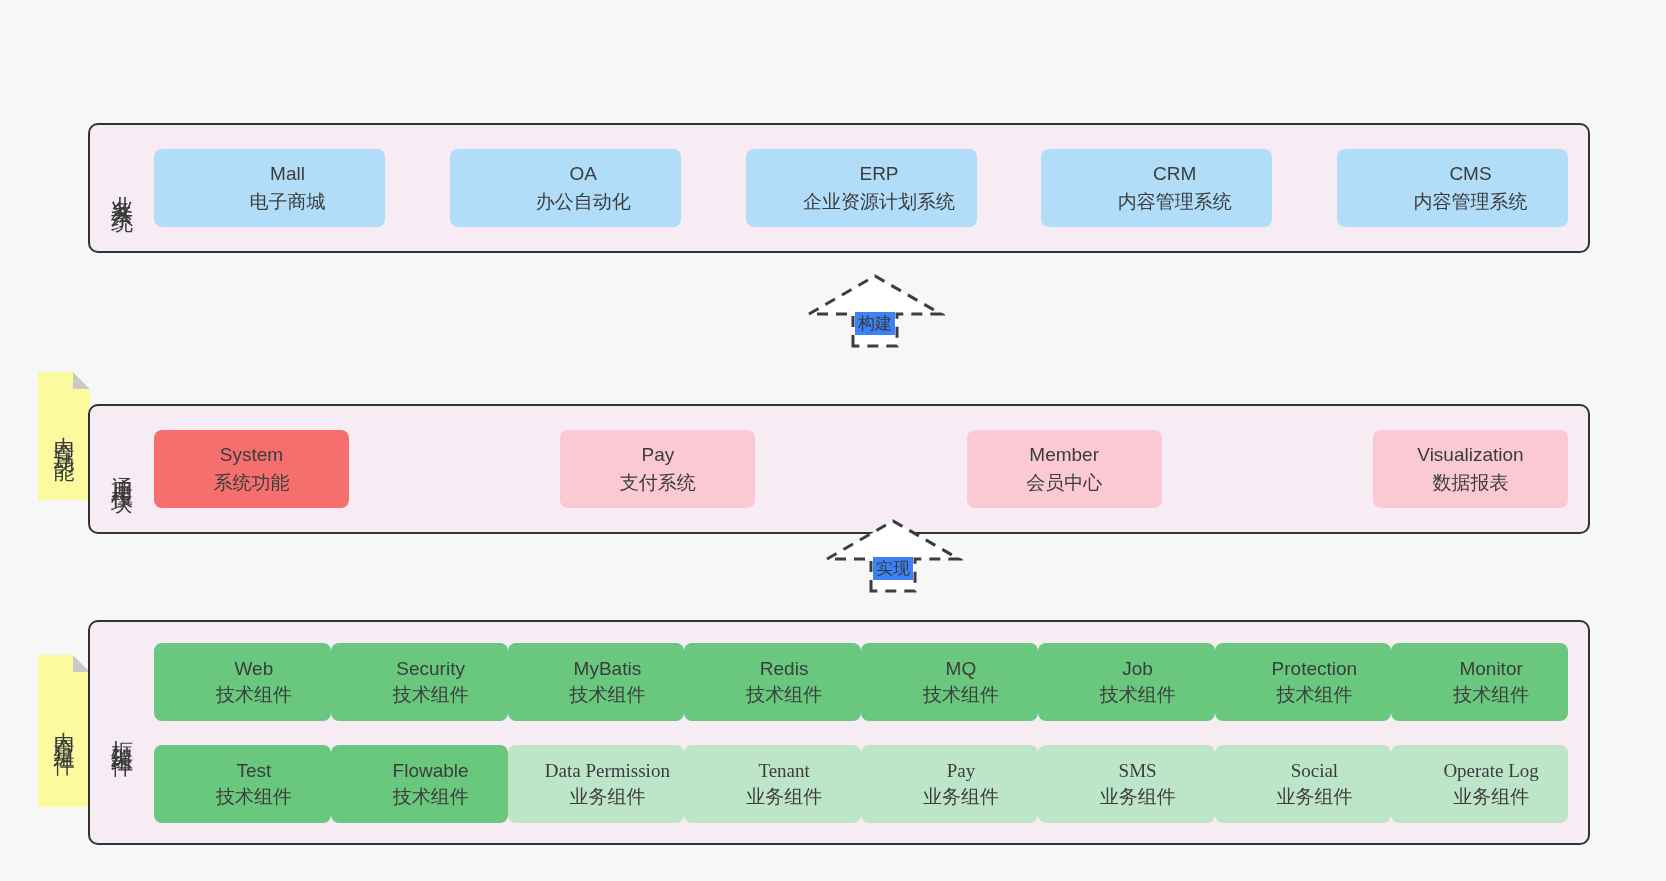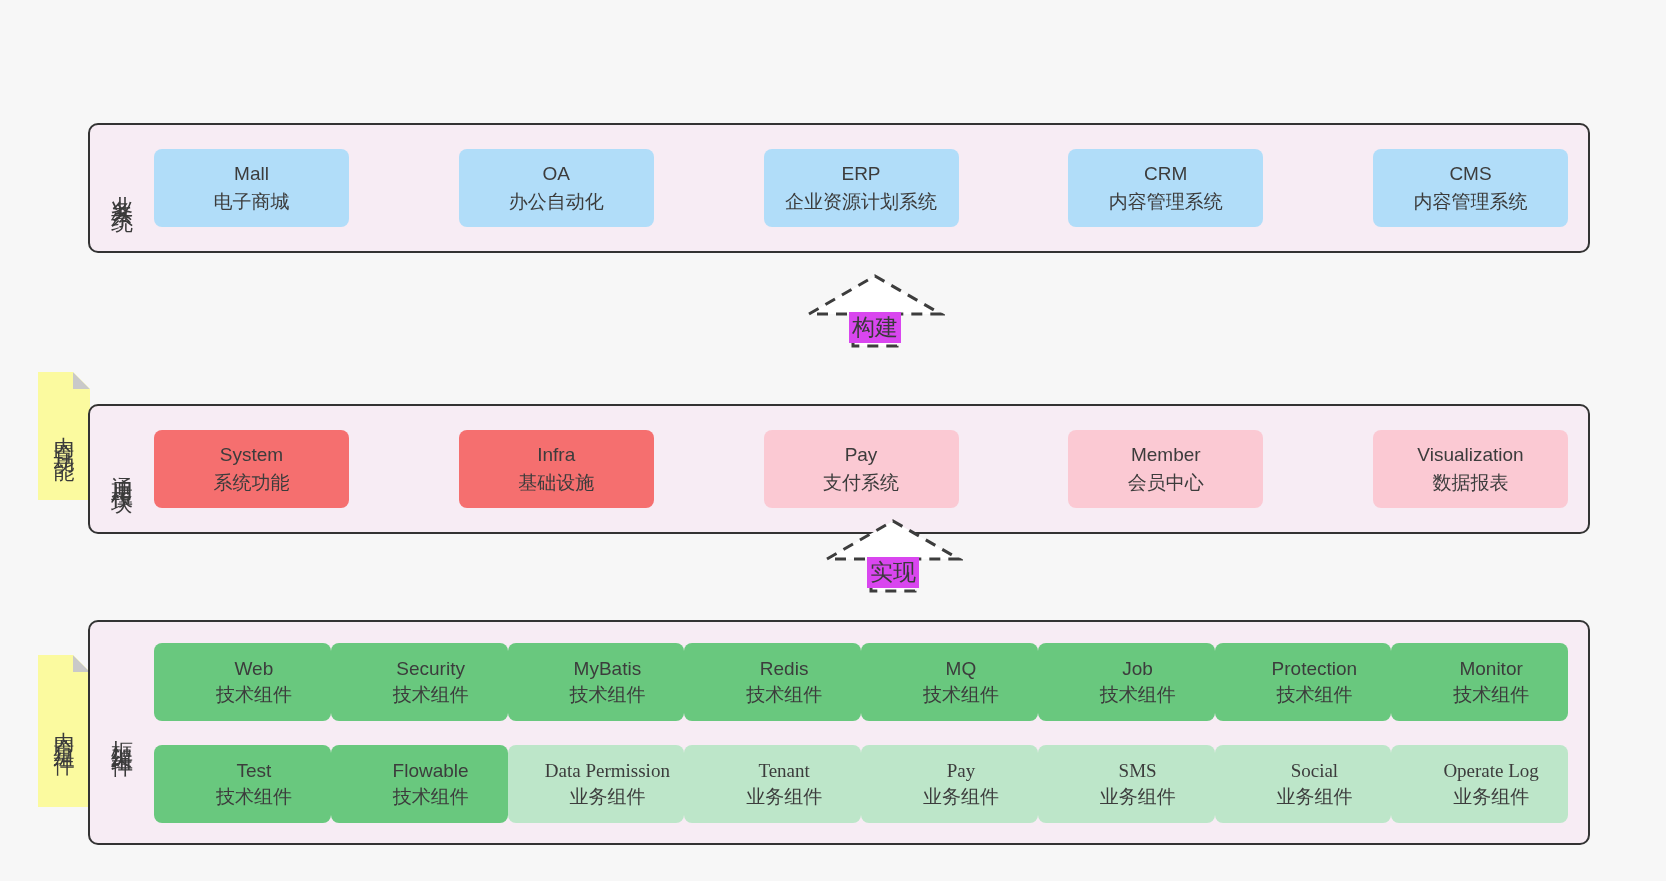--- a/index.html
+++ b/index.html
@@ -27,42 +27,42 @@
   }
   .boxes.rows{flex-direction:column;justify-content:center;align-items:stretch;gap:24px;}
   .box-row{display:flex;justify-content:space-between;}
   .box{
     width:195px;height:78px;border-radius:8px;
     display:flex;flex-direction:column;align-items:center;justify-content:center;
     text-align:center;font-size:19px;line-height:28px;
   }
   .box.small{width:156px;line-height:26px;padding-left:23px;}
   .box .en,.box .zh{display:block;}
-  .blue{background:var(--c-blue,#b1ddf9);}
+  .blue{background:var(--c-blue,#b1ddf9);padding-left:36px;}
   .red{background:var(--c-red,#f56f6f);}
   .pink{background:var(--c-pink,#fbc9d3);}
   .green{background:var(--c-green,#69c87e);}
   .green-light{background:var(--c-green-light,#bde6c9);font-family:Liberation Serif, serif;}
   .note{
     position:absolute;left:38px;width:52px;background:var(--c-yellow,#fbfa9f);
     display:flex;align-items:center;justify-content:center;
     writing-mode:vertical-rl;text-orientation:upright;
     font-size:21px;letter-spacing:8px;color:#3a3a3a;
     clip-path:polygon(0 0,calc(100% - 17px) 0,100% 17px,100% 100%,0 100%);
   }
   .note .fold{
     position:absolute;top:0;right:0;width:17px;height:17px;
     background:var(--c-fold,#c9c9c9);
     clip-path:polygon(0 0,100% 100%,0 100%);
   }
   .arrow{position:absolute;width:140px;height:76px;}
   .arrow svg{position:absolute;left:0;top:0;}
   .arrow-label{
     position:absolute;left:50%;top:40px;transform:translateX(-50%);
-    background:#d946ef;padding:0 3px;font-size:23px;color:#3a3a3a;white-space:nowrap;
+    background:#3b82f6;padding:0 3px;font-size:17px;color:#3a3a3a;white-space:nowrap;
   }
 </style>
 </head>
 <body>
 
 <div class="panel" style="top:123px;height:130px;">
   <div class="panel-label">业务系统</div>
   <div class="boxes">
     <div class="box blue">
       <span class="en">Mall</span>
@@ -98,24 +98,20 @@
   <span class="fold"></span>
   <span>内置功能</span>
 </div>
 <div class="panel" style="top:373px;height:130px;margin-top:31px;">
   <div class="panel-label">通用模块</div>
   <div class="boxes">
     <div class="box red">
       <span class="en">System</span>
       <span class="zh">系统功能</span>
     </div>
-    <div class="box red">
-      <span class="en">Infra</span>
-      <span class="zh">基础设施</span>
-    </div>
     <div class="box pink">
       <span class="en">Pay</span>
       <span class="zh">支付系统</span>
     </div>
     <div class="box pink">
       <span class="en">Member</span>
       <span class="zh">会员中心</span>
     </div>
     <div class="box pink">
       <span class="en">Visualization</span>

